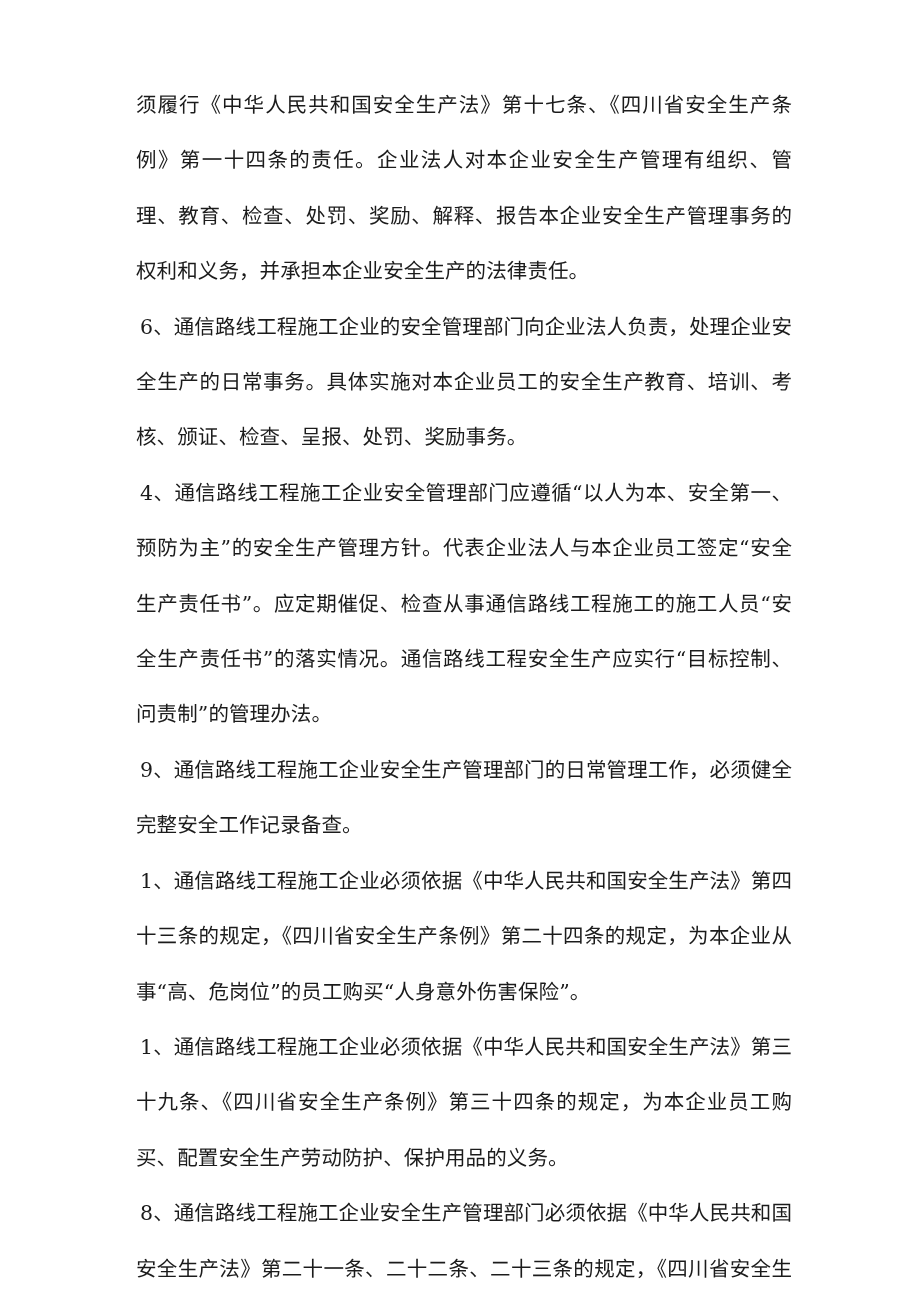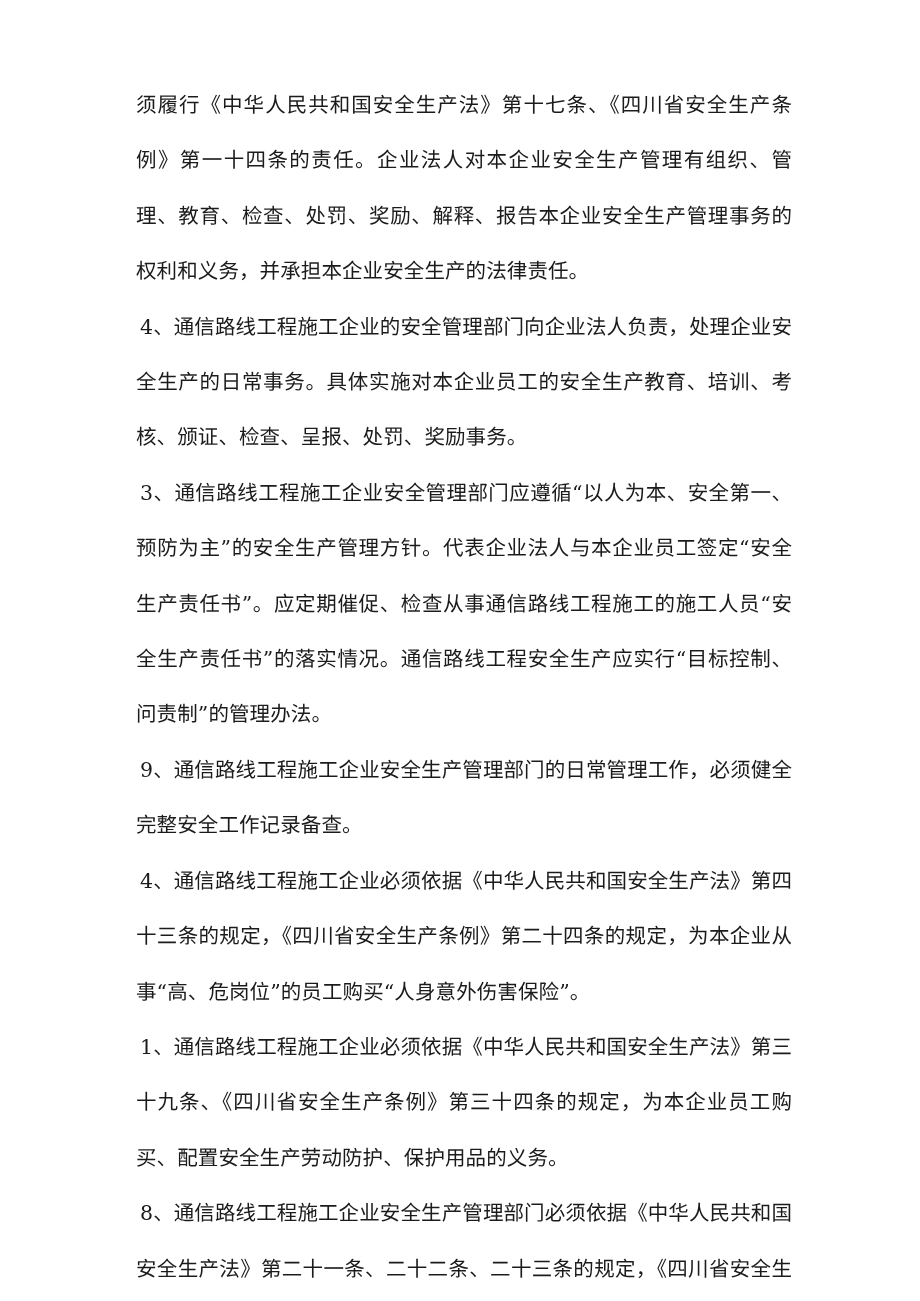--- a/index.html
+++ b/index.html
@@ -51,26 +51,26 @@
   .text-column { filter: none; }
 </style>
 </head>
 <body style="background: rgb(255, 255, 255); color: rgb(27, 27, 27);">
 
 <div class="page">
   <div class="text-column">
 
     <p class="para">须履行《中华人民共和国安全生产法》第十七条、《四川省安全生产条例》第一十四条的责任。企业法人对本企业安全生产管理有组织、管理、教育、检查、处罚、奖励、解释、报告本企业安全生产管理事务的权利和义务，并承担本企业安全生产的法律责任。</p>
 
-    <p class="para indent">4、通信路线工程施工企业的安全管理部门向企业法人负责，处理企业安全生产的日常事务。具体实施对本企业员工的安全生产教育、培训、考核、颁证、检查、呈报、处罚、奖励事务。</p>
+    <p class="para indent">6、通信路线工程施工企业的安全管理部门向企业法人负责，处理企业安全生产的日常事务。具体实施对本企业员工的安全生产教育、培训、考核、颁证、检查、呈报、处罚、奖励事务。</p>
 
-    <p class="para indent">3、通信路线工程施工企业安全管理部门应遵循“以人为本、安全第一、预防为主”的安全生产管理方针。代表企业法人与本企业员工签定“安全生产责任书”。应定期催促、检查从事通信路线工程施工的施工人员“安全生产责任书”的落实情况。通信路线工程安全生产应实行“目标控制、问责制”的管理办法。</p>
+    <p class="para indent">4、通信路线工程施工企业安全管理部门应遵循“以人为本、安全第一、预防为主”的安全生产管理方针。代表企业法人与本企业员工签定“安全生产责任书”。应定期催促、检查从事通信路线工程施工的施工人员“安全生产责任书”的落实情况。通信路线工程安全生产应实行“目标控制、问责制”的管理办法。</p>
 
     <p class="para indent">9、通信路线工程施工企业安全生产管理部门的日常管理工作，必须健全完整安全工作记录备查。</p>
 
-    <p class="para indent">4、通信路线工程施工企业必须依据《中华人民共和国安全生产法》第四十三条的规定，《四川省安全生产条例》第二十四条的规定，为本企业从事“高、危岗位”的员工购买“人身意外伤害保险”。</p>
+    <p class="para indent">1、通信路线工程施工企业必须依据《中华人民共和国安全生产法》第四十三条的规定，《四川省安全生产条例》第二十四条的规定，为本企业从事“高、危岗位”的员工购买“人身意外伤害保险”。</p>
 
     <p class="para indent">1、通信路线工程施工企业必须依据《中华人民共和国安全生产法》第三十九条、《四川省安全生产条例》第三十四条的规定，为本企业员工购买、配置安全生产劳动防护、保护用品的义务。</p>
 
     <p class="para indent">8、通信路线工程施工企业安全生产管理部门必须依据《中华人民共和国安全生产法》第二十一条、二十二条、二十三条的规定，《四川省安全生产条</p>
 
   </div>
 </div>
 
 </body></html>

